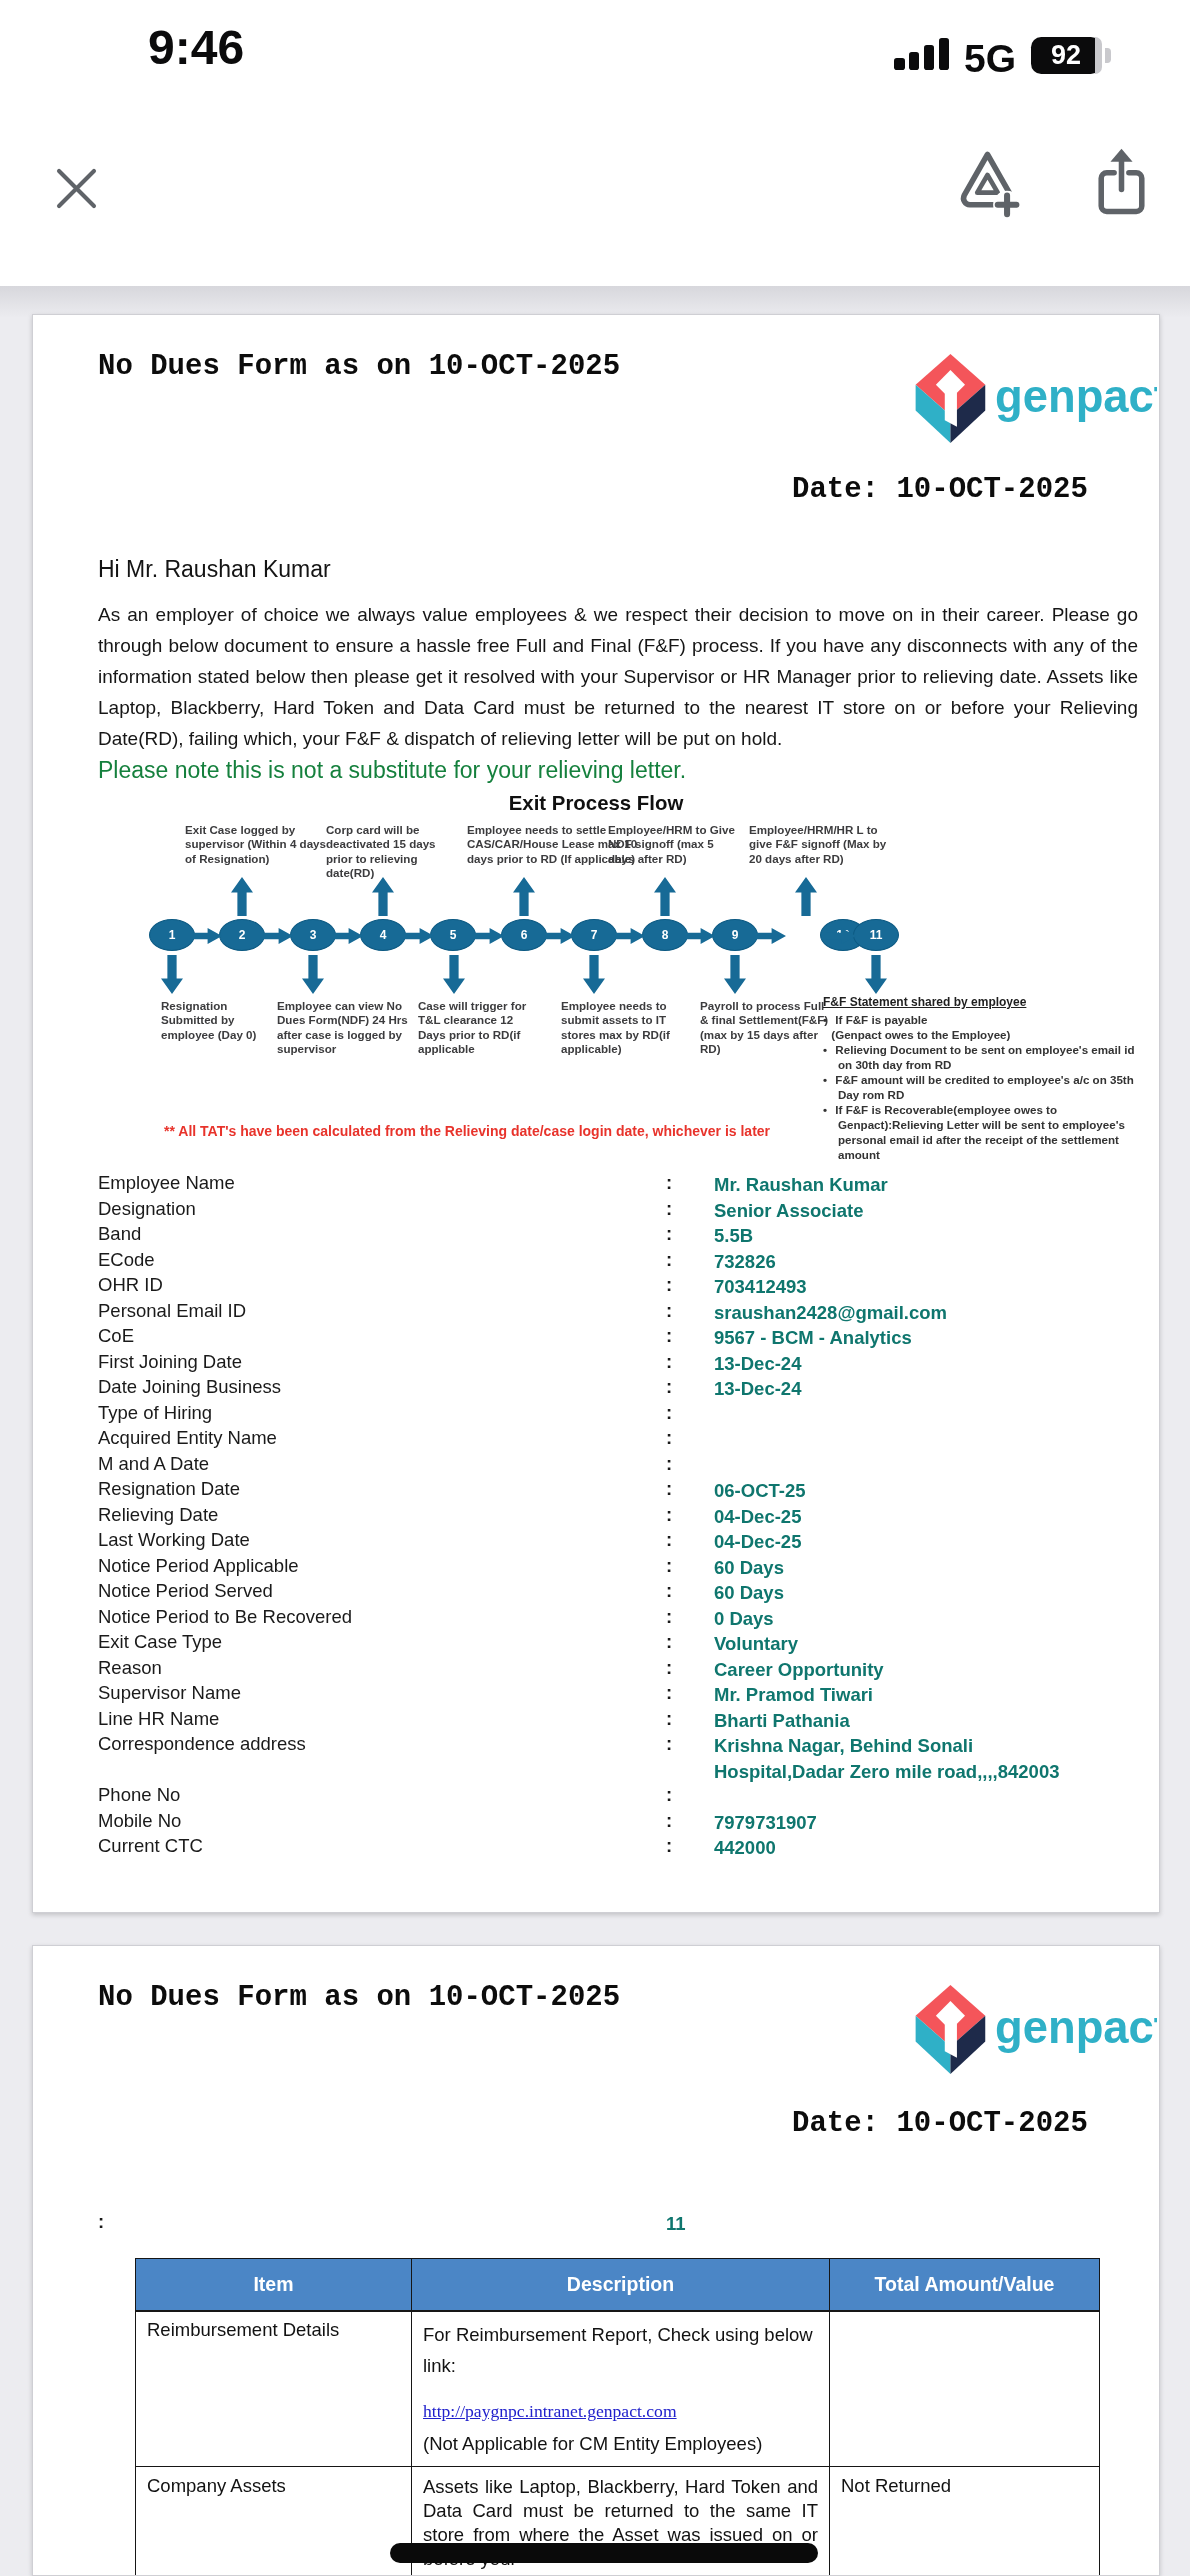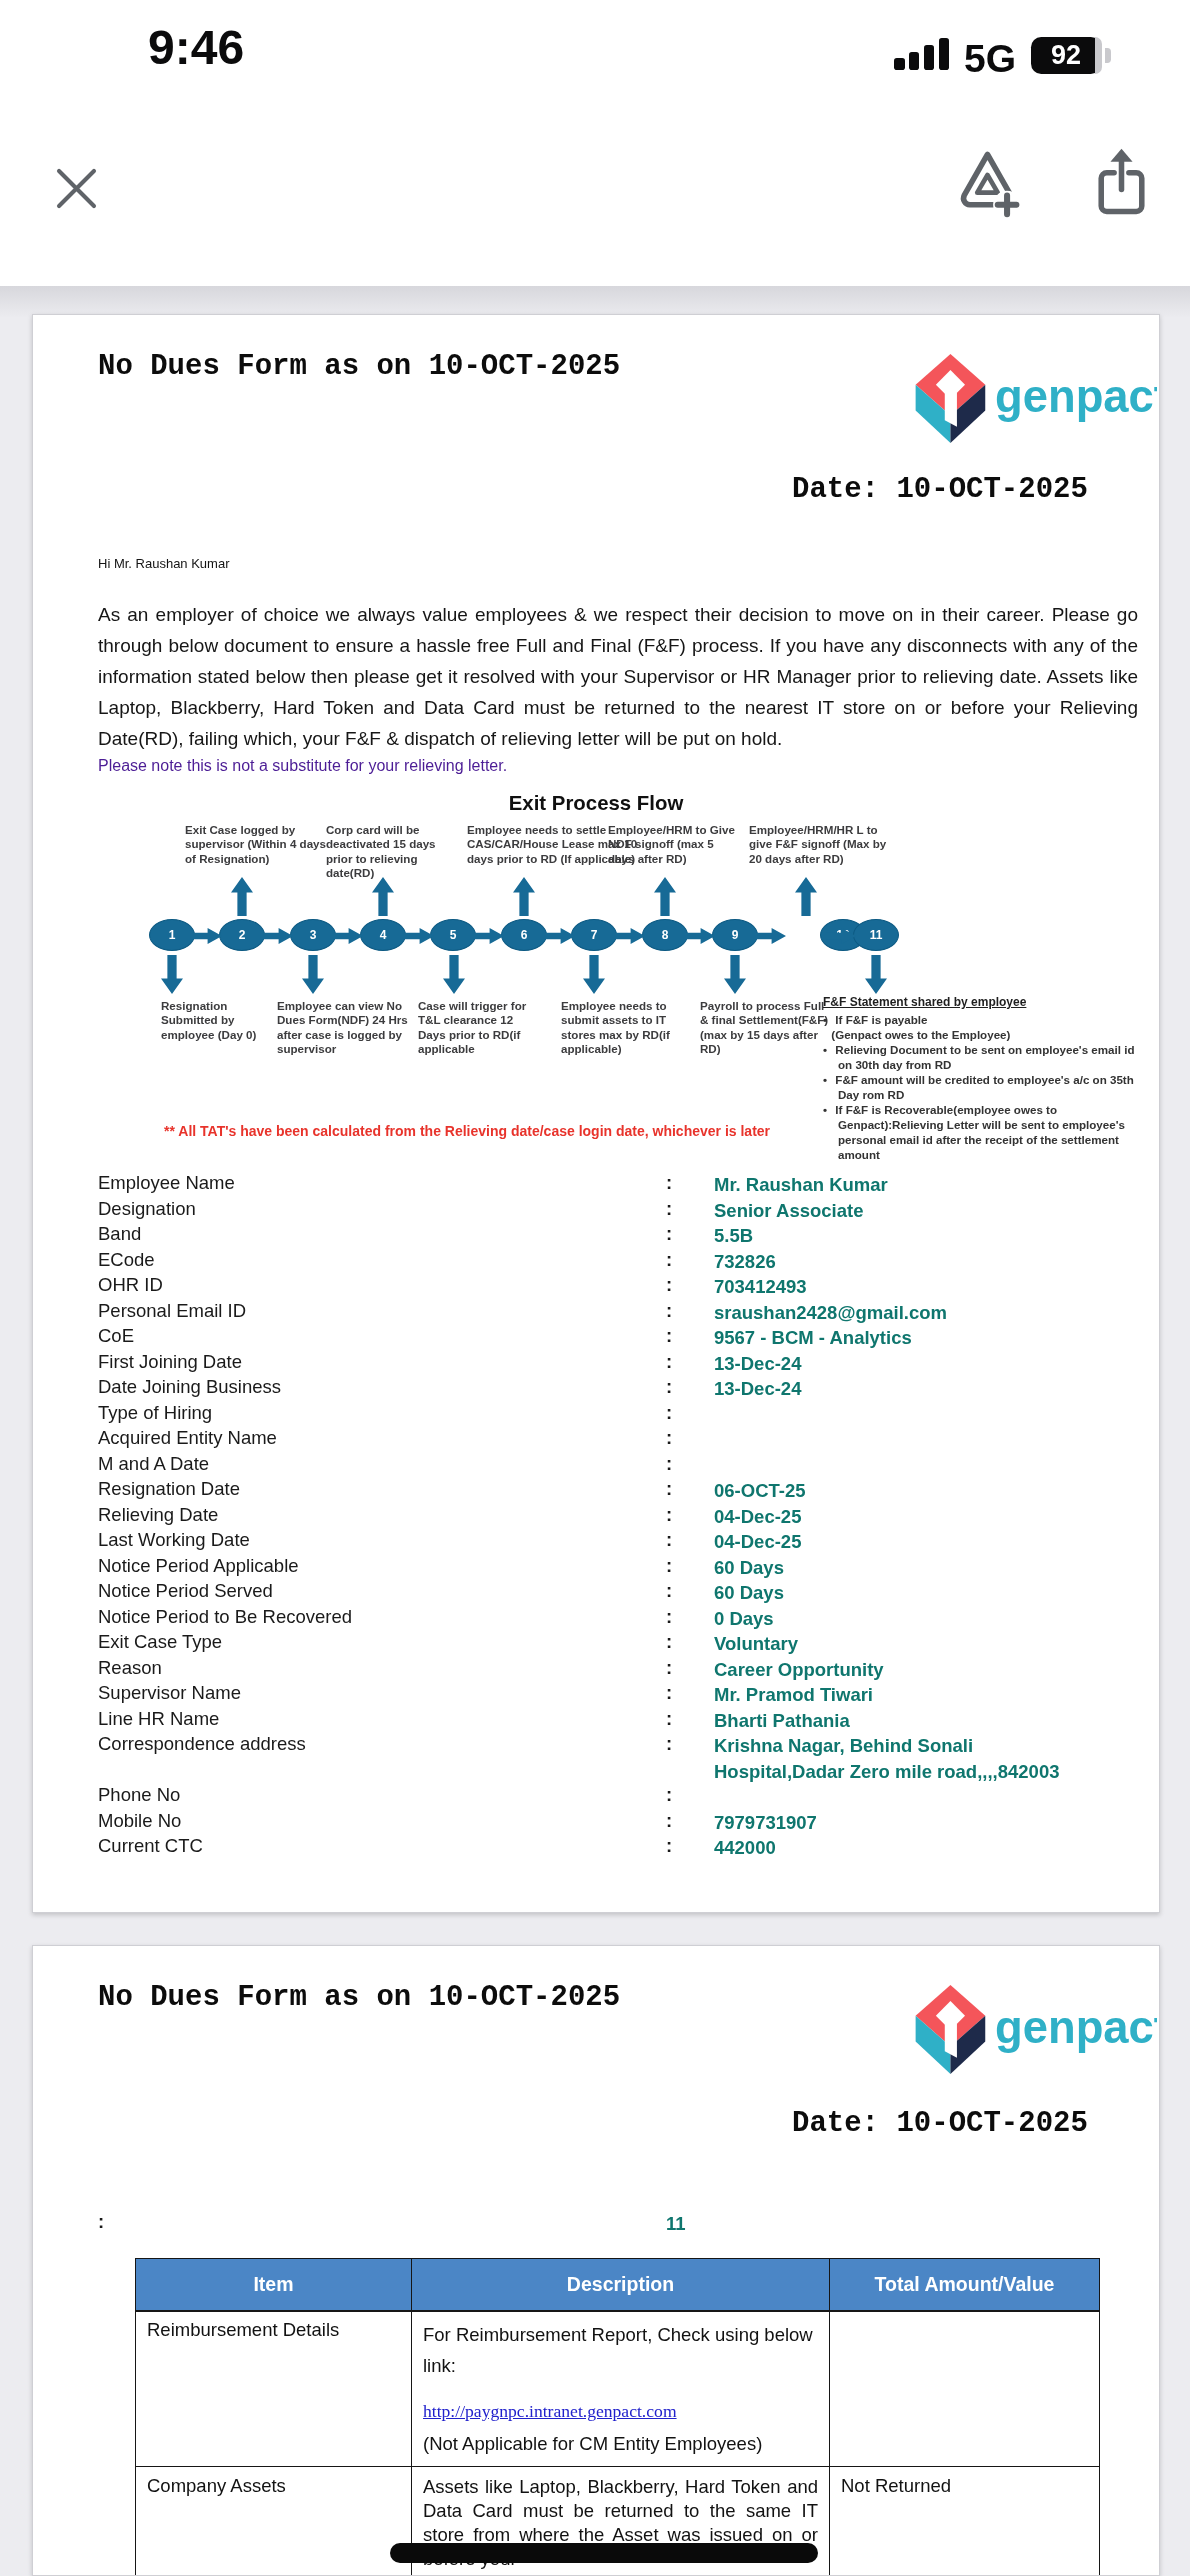--- a/index.html
+++ b/index.html
@@ -35,24 +35,24 @@
   .page1 { margin-top:28px; height:1599px; }
   .page2 { margin-top:32px; height:631px; overflow:hidden; }
 
   .pdf-h1 { position:absolute; left:65px; top:35px; font-family:"Liberation Mono","DejaVu Sans Mono",monospace;
             font-weight:700; font-size:29px; color:#0c0c0c; white-space:nowrap; }
   .pdf-date { position:absolute; left:759px; top:158px; font-family:"Liberation Mono","DejaVu Sans Mono",monospace;
             font-weight:700; font-size:29px; color:#0c0c0c; white-space:nowrap; }
   .page2 .pdf-date { top:161px; }
   .logo { position:absolute; left:881px; top:32px; width:243px; height:111px; }
 
-  .greeting { position:absolute; left:65px; top:241px; font-size:13px; color:#141414; }
+  .greeting { position:absolute; left:65px; top:241px; font-size:23px; color:#141414; }
   .intro { position:absolute; left:65px; top:284px; width:1040px; font-size:19px; line-height:31px;
            text-align:justify; color:#161616; }
-  .note-line { position:absolute; left:65px; top:442px; font-size:16px; color:#4c1d95; }
+  .note-line { position:absolute; left:65px; top:442px; font-size:23px; color:#15803d; }
   .flow-title { position:absolute; left:0; top:477px; width:100%; text-align:center; font-size:20.4px; font-weight:700; color:#101010; }
 
   
   .flow { position:absolute; left:59px; top:508px; width:1057px; height:338px; }
   .fl-lab { position:absolute; font-size:11.6px; line-height:14.4px; font-weight:600; color:#3c3c3e; }
   .circ { position:absolute; width:46px; height:32px; top:96px; background:#176a96; border:1.9px solid #0d5a83;
           border-radius:50%; color:#fff; font-size:12px; font-weight:700; display:flex; align-items:center; justify-content:center; }
   .arr { position:absolute; background:#176a96; }
   .arr-r { width:30px; height:16px; top:105px;
            clip-path:polygon(0 30%,52% 30%,52% 0,100% 50%,52% 100%,52% 70%,0 70%); }

